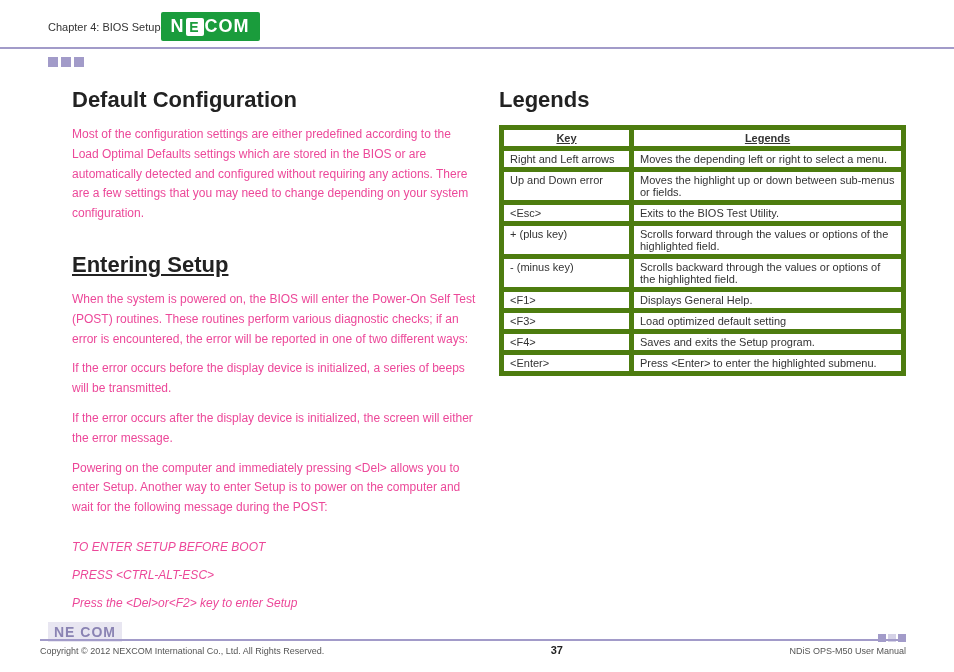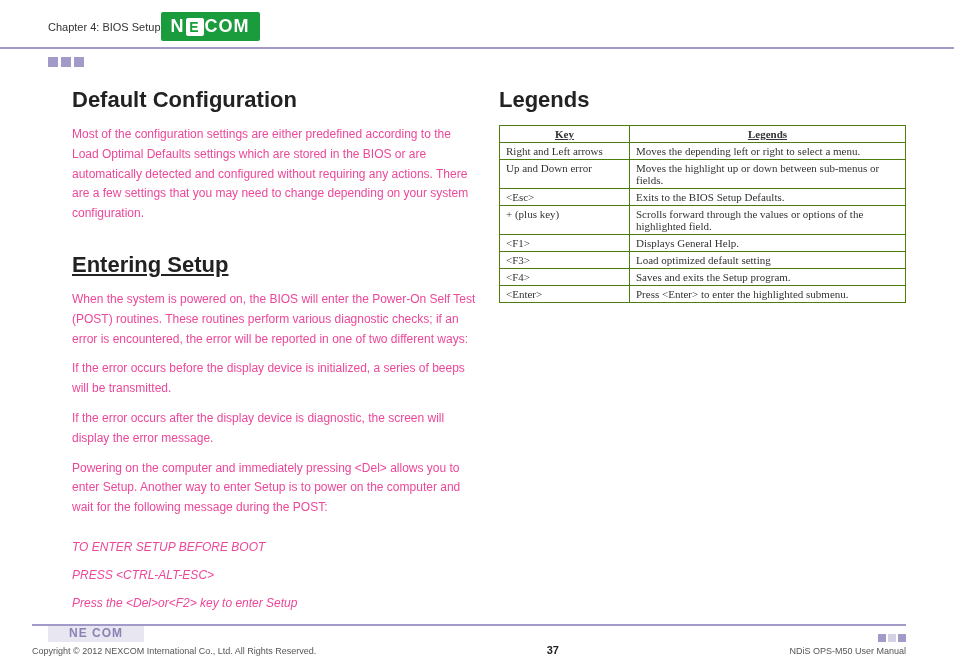--- a/index.html
+++ b/index.html
@@ -72,53 +72,52 @@
     color: #ec4899;
     margin-bottom: 10px;
   }
   .setup-lines p { margin-bottom: 8px; margin-top: 8px; }
   table {
     border-collapse: collapse;
     width: 100%;
     font-size: 11px;
   }
   th, td {
-    border: 1px solid #4d7c0f;
+    border: 5px solid #4d7c0f;
     padding: 2px 6px;
     text-align: left;
     vertical-align: top;
-    font-family: Liberation Serif, serif;
   }
   th {
     font-weight: bold;
     text-align: center;
     text-decoration: underline;
   }
   td.keycol { width: 130px; }
   .footer {
     position: absolute;
     bottom: 16px;
-    left: 32px; right: 48px;
+    left: 40px; right: 48px;
     border-top: 2px solid #a29bc9;
     display: flex;
     justify-content: space-between;
     align-items: flex-end;
     font-size: 9px;
     color: #555;
-    padding-top: 18px;
+    padding-top: 3px;
   }
   .footer-logo {
     position: absolute;
     bottom: 30px;
     left: 48px;
     background: #e8e6f1;
     color: #8a83b3;
     font-weight: bold;
-    font-size: 12px;
-    padding: 2px 21px;
+    font-size: 14px;
+    padding: 2px 6px;
     letter-spacing: 1px;
   }
   .footer-squares {
     position: absolute;
     bottom: 30px;
     right: 48px;
     display: flex;
     gap: 2px;
   }
   .footer-squares span {
@@ -147,21 +146,21 @@
 </div>
 
 <div class="content">
   <div class="col">
     <h1>Default Configuration</h1>
     <p>Most of the configuration settings are either predefined according to the Load Optimal Defaults settings which are stored in the BIOS or are automatically detected and configured without requiring any actions. There are a few settings that you may need to change depending on your system configuration.</p>
 
     <h1 class="section-gap">Entering Setup</h1>
     <p>When the system is powered on, the BIOS will enter the Power-On Self Test (POST) routines. These routines perform various diagnostic checks; if an error is encountered, the error will be reported in one of two different ways:</p>
     <p>If the error occurs before the display device is initialized, a series of beeps will be transmitted.</p>
-    <p>If the error occurs after the display device is diagnostic, the screen will display the error message.</p>
+    <p>If the error occurs after the display device is initialized, the screen will either the error message.</p>
     <p>Powering on the computer and immediately pressing &lt;Del&gt; allows you to enter Setup. Another way to enter Setup is to power on the computer and wait for the following message during the POST:</p>
 
     <div class="setup-lines" style="margin-top:20px;font-style:italic;">
       <p>TO ENTER SETUP BEFORE BOOT</p>
       <p>PRESS &lt;CTRL-ALT-ESC&gt;</p>
       <p>Press the &lt;Del&gt;or&lt;F2&gt; key to enter Setup</p>
     </div>
   </div>
 
   <div class="col">
@@ -177,25 +176,29 @@
           <tr>
             <td class="keycol">Right and Left arrows</td>
             <td>Moves the depending left or right to select a menu.</td>
           </tr>
           <tr>
             <td class="keycol">Up and Down error</td>
             <td>Moves the highlight up or down between sub-menus or fields.</td>
           </tr>
           <tr>
             <td class="keycol">&lt;Esc&gt;</td>
-            <td>Exits to the BIOS Setup Defaults.</td>
+            <td>Exits to the BIOS Test Utility.</td>
           </tr>
           <tr>
             <td class="keycol">+ (plus key)</td>
             <td>Scrolls forward through the values or options of the highlighted field.</td>
+          </tr>
+          <tr>
+            <td class="keycol">- (minus key)</td>
+            <td>Scrolls backward through the values or options of the highlighted field.</td>
           </tr>
           <tr>
             <td class="keycol">&lt;F1&gt;</td>
             <td>Displays General Help.</td>
           </tr>
           <tr>
             <td class="keycol">&lt;F3&gt;</td>
             <td>Load optimized default setting</td>
           </tr>
           <tr>

